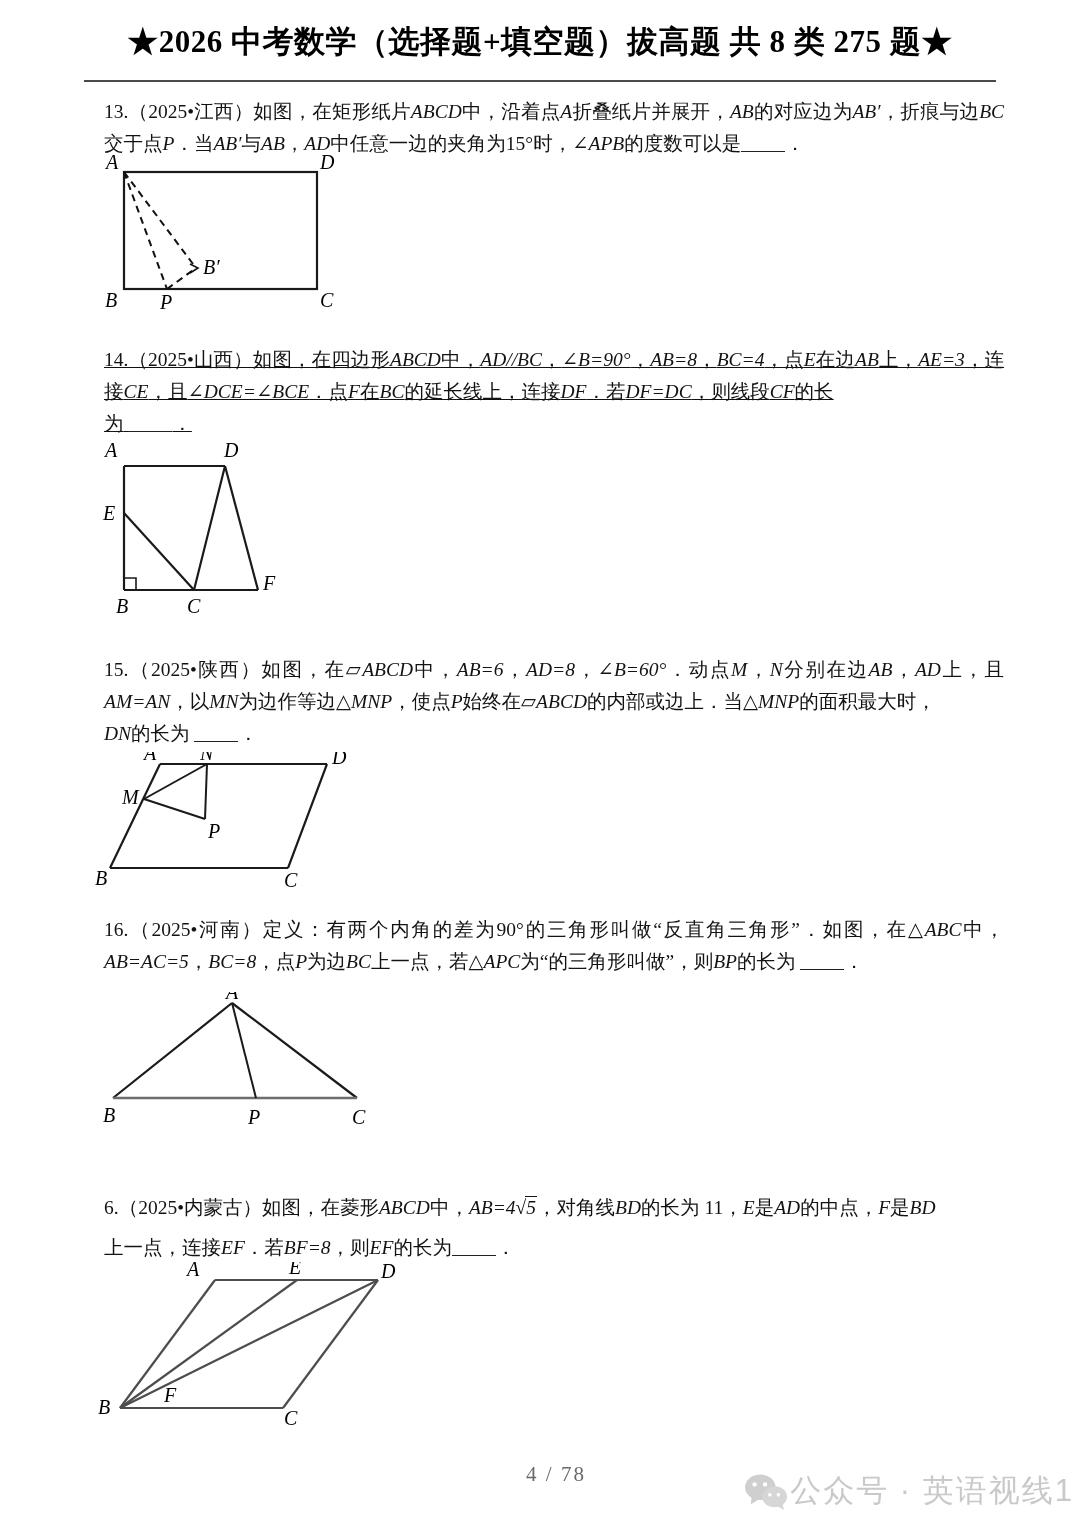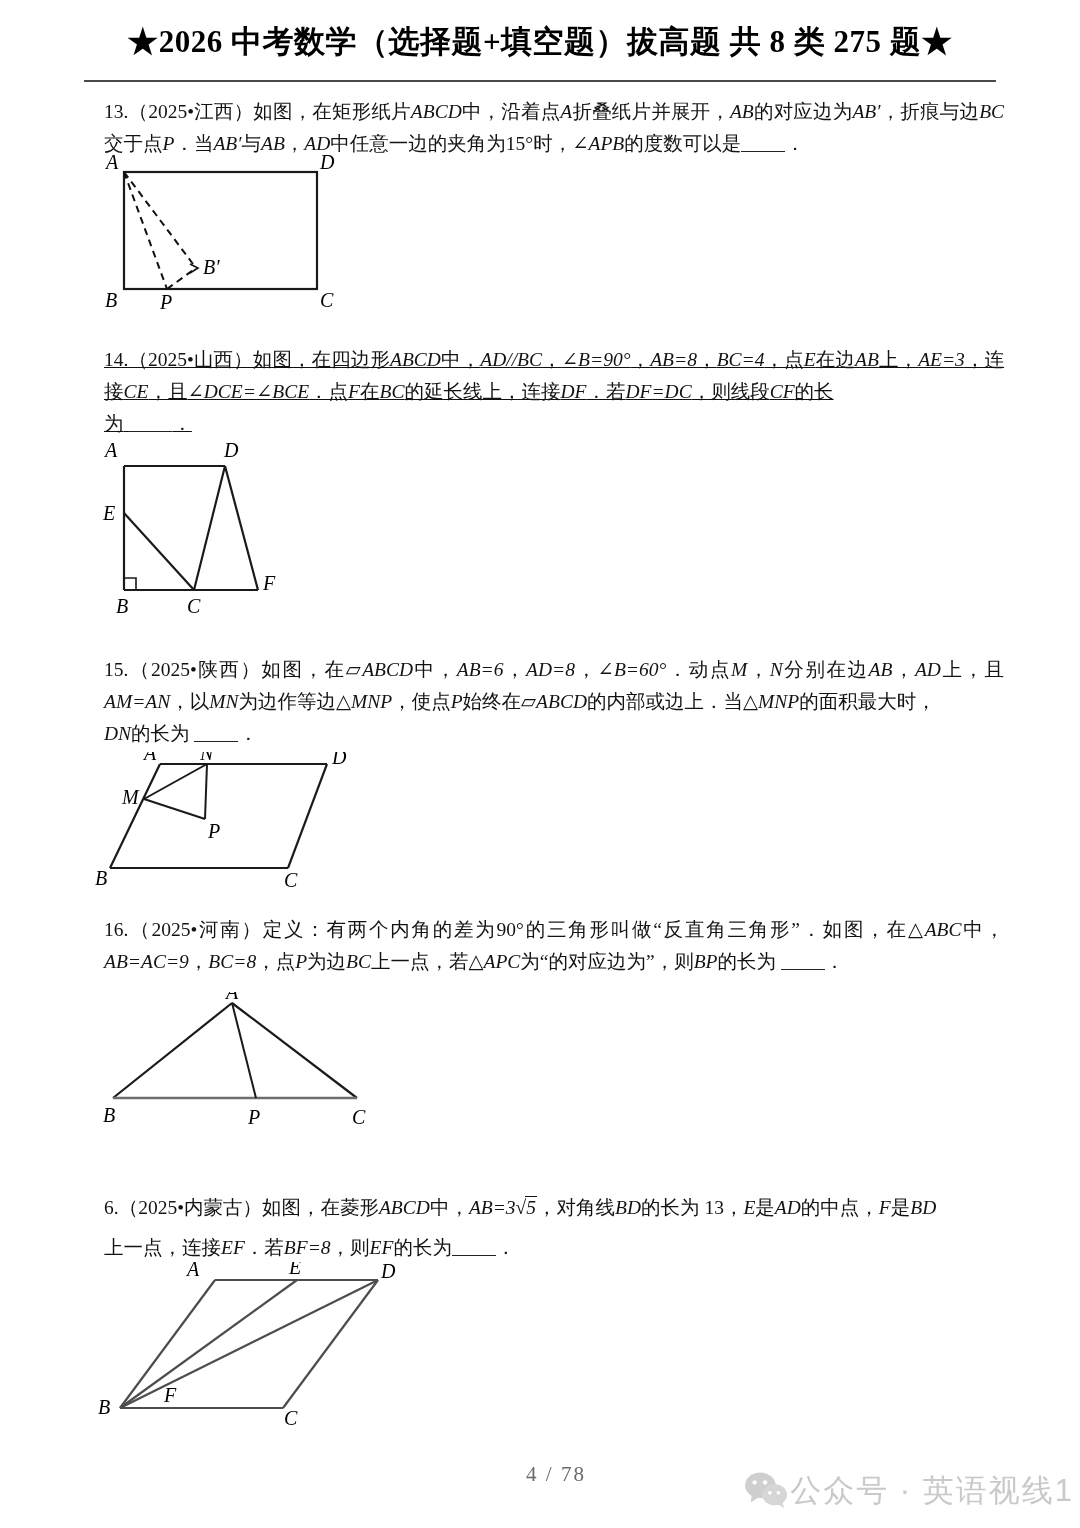--- a/index.html
+++ b/index.html
@@ -92,21 +92,21 @@
     font-family: "Liberation Serif", "DejaVu Serif", serif;
     font-size: 21px;
     color: #6a6a6a;
     letter-spacing: 2px;
   }
   .watermark {
     position: absolute;
     right: 6px;
     top: 1470px;
     display: flex;
-    align-items: flex-start;
+    align-items: flex-end;
     opacity: 1;
   }
   .wm-icon { width: 46px; height: 40px; }
   .wm-text {
     font-family: "Liberation Sans", "DejaVu Sans", sans-serif;
     font-size: 31px;
     color: #c9c9c9;
     letter-spacing: 2px;
     white-space: nowrap;
   }
@@ -195,41 +195,41 @@
       <text x="240" y="12" font-family="Liberation Serif, serif" font-style="italic" font-size="20">D</text>
       <text x="30" y="52" font-family="Liberation Serif, serif" font-style="italic" font-size="20">M</text>
       <text x="116" y="86" font-family="Liberation Serif, serif" font-style="italic" font-size="20">P</text>
       <text x="3" y="133" font-family="Liberation Serif, serif" font-style="italic" font-size="20">B</text>
       <text x="192" y="135" font-family="Liberation Serif, serif" font-style="italic" font-size="20">C</text>
     </svg>
   </div>
 
   <div class="q" style="top:914px;">
     <div class="q-text">
-      <span>16.（2025•河南）定义：有两个内角的差为90°的三角形叫做“反直角三角形”．如图，在△</span><i>ABC</i><span>中，</span><i>AB=AC=9</i><span>，</span><i>BC=8</i><span>，点</span><i>P</i><span>为边</span><i>BC</i><span>上一点，若△</span><i>APC</i><span>为“的对应边为”，则</span><i>BP</i><span>的长为</span>&nbsp;<span class="blank"></span><span>．</span>
+      <span>16.（2025•河南）定义：有两个内角的差为90°的三角形叫做“反直角三角形”．如图，在△</span><i>ABC</i><span>中，</span><i>AB=AC=5</i><span>，</span><i>BC=8</i><span>，点</span><i>P</i><span>为边</span><i>BC</i><span>上一点，若△</span><i>APC</i><span>为“的三角形叫做”，则</span><i>BP</i><span>的长为</span>&nbsp;<span class="blank"></span><span>．</span>
     </div>
   </div>
 
   <div class="fig" style="top:992px;">
     <svg width="290" height="150" viewBox="0 0 290 150">
 
       <line x1="21" y1="106" x2="140" y2="11" stroke="#1a1a1a" stroke-width="2.2"></line>
       <line x1="140" y1="11" x2="265" y2="106" stroke="#1a1a1a" stroke-width="2.2"></line>
       <line x1="21" y1="106" x2="265" y2="106" stroke="#6d6d6d" stroke-width="2.4"></line>
       <line x1="140" y1="11" x2="164" y2="106" stroke="#1a1a1a" stroke-width="2"></line>
       <text x="134" y="7" font-family="Liberation Serif, serif" font-style="italic" font-size="20">A</text>
       <text x="11" y="130" font-family="Liberation Serif, serif" font-style="italic" font-size="20">B</text>
       <text x="156" y="132" font-family="Liberation Serif, serif" font-style="italic" font-size="20">P</text>
       <text x="260" y="132" font-family="Liberation Serif, serif" font-style="italic" font-size="20">C</text>
     </svg>
   </div>
 
   <div class="q" style="top:1188px;">
     <div class="q-text" style="line-height:40px;">
-      <span>6.（2025•内蒙古）如图，在菱形</span><i>ABCD</i><span>中，</span><i>AB=3</i><span>√</span><i class="rad">5</i><span>，对角线</span><i>BD</i><span>的长为 13，</span><i>E</i><span>是</span><i>AD</i><span>的中点，</span><i>F</i><span>是</span><i>BD</i><br><span>上一点，连接</span><i>EF</i><span>．若</span><i>BF=8</i><span>，则</span><i>EF</i><span>的长为</span><span class="blank"></span><span>．</span>
+      <span>6.（2025•内蒙古）如图，在菱形</span><i>ABCD</i><span>中，</span><i>AB=4</i><span>√</span><i class="rad">5</i><span>，对角线</span><i>BD</i><span>的长为 11，</span><i>E</i><span>是</span><i>AD</i><span>的中点，</span><i>F</i><span>是</span><i>BD</i><br><span>上一点，连接</span><i>EF</i><span>．若</span><i>BF=8</i><span>，则</span><i>EF</i><span>的长为</span><span class="blank"></span><span>．</span>
     </div>
   </div>
 
   <div class="fig" style="top:1262px;">
     <svg width="320" height="165" viewBox="0 0 320 165">
 
       <line x1="123" y1="18" x2="286" y2="18" stroke="#4d4d4d" stroke-width="2.2"></line>
       <line x1="286" y1="18" x2="191" y2="146" stroke="#4d4d4d" stroke-width="2.2"></line>
       <line x1="191" y1="146" x2="28" y2="146" stroke="#4d4d4d" stroke-width="2.2"></line>
       <line x1="28" y1="146" x2="123" y2="18" stroke="#4d4d4d" stroke-width="2.2"></line>

